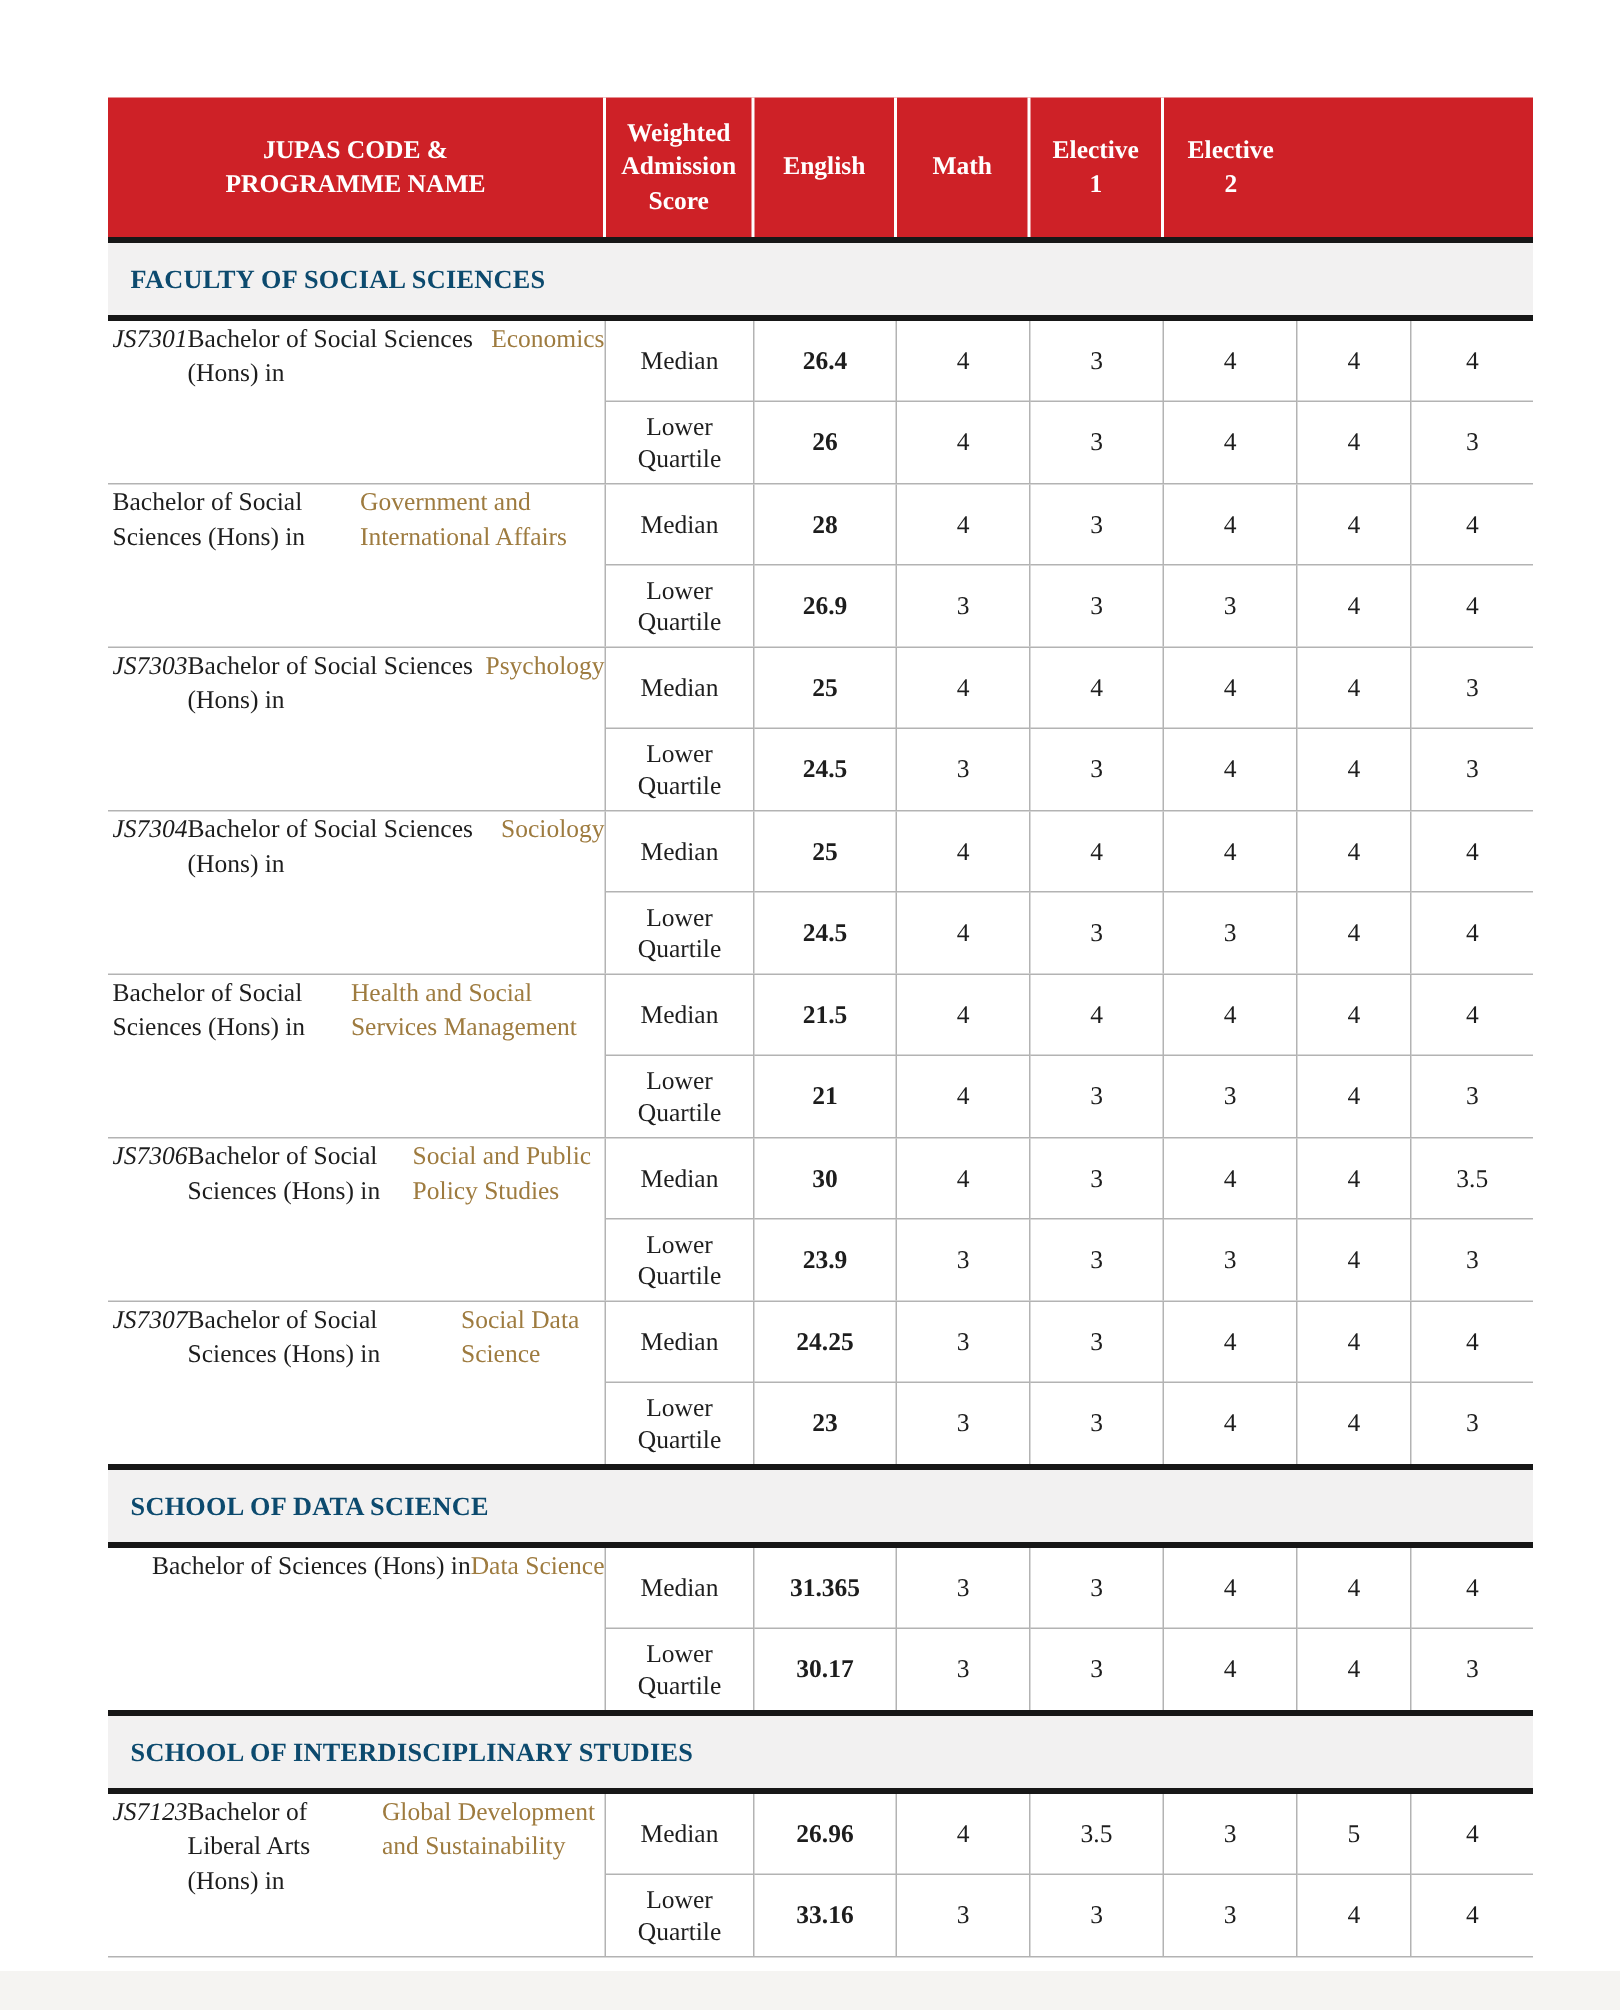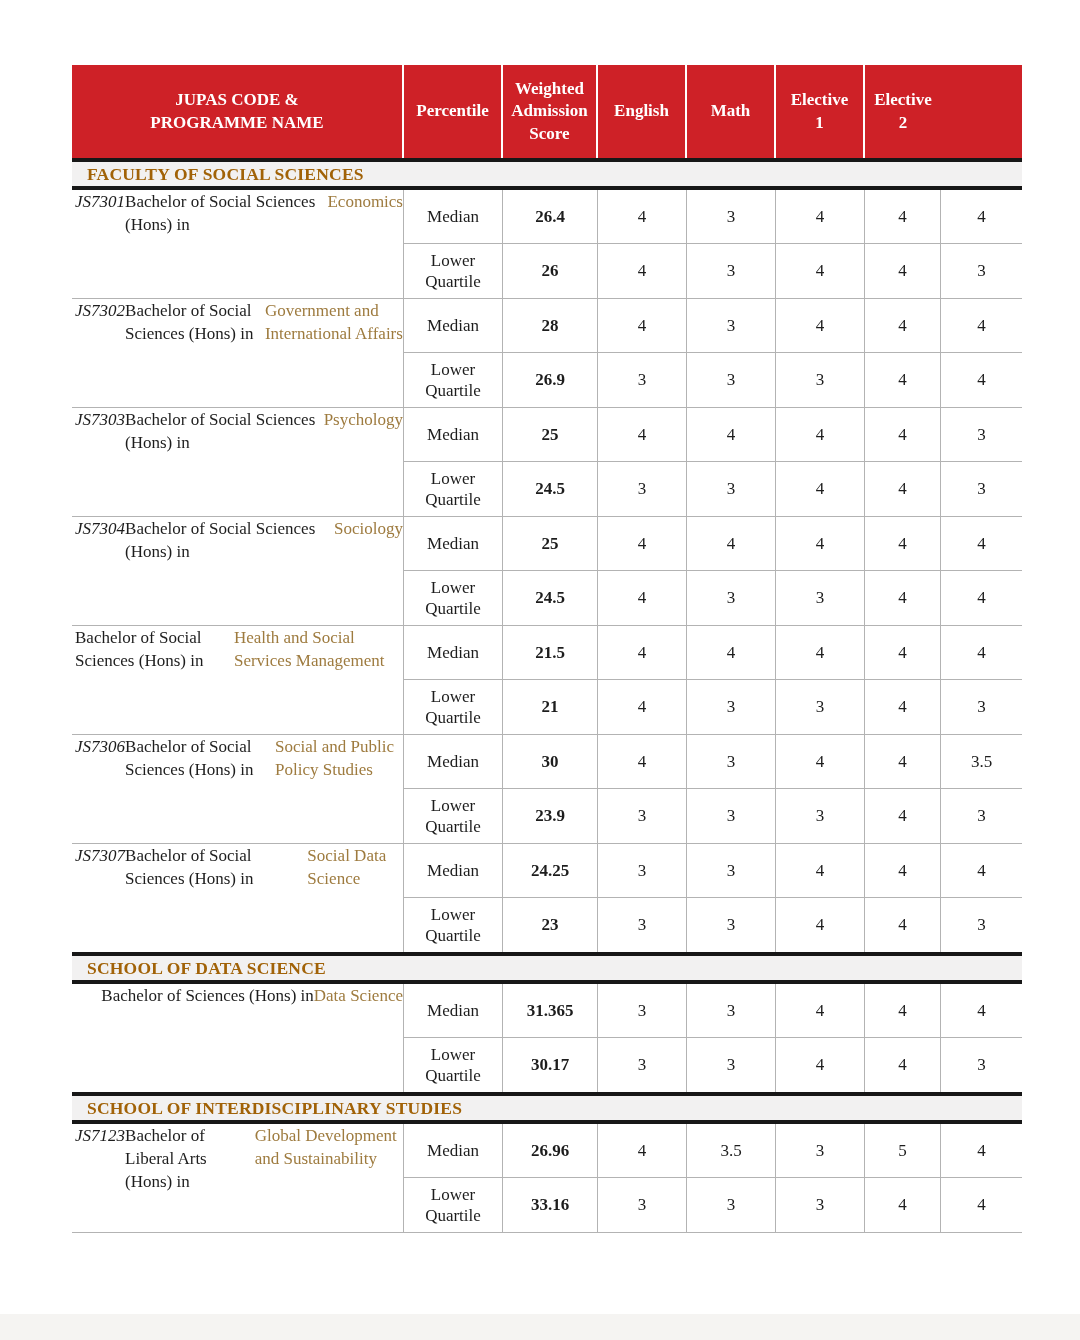--- a/index.html
+++ b/index.html
@@ -34,30 +34,30 @@
     text-align: center;
     white-space: pre-line;
     color: #ffffff;
     font-weight: bold;
     font-size: 17px;
     line-height: 1.3;
   }
   .th:last-child { border-right: none; }
   
   .section-header {
-    height: 32px;
+    height: 56px;
     background: var(--section-bg, #F2F1F1);
     border-top: 4px solid #171717;
     border-bottom: 4px solid #171717;
     display: flex;
     align-items: center;
     padding-left: 15px;
     font-weight: bold;
     font-size: 17.5px;
-    color: #a16207;
+    color: #0c4a6e;
     letter-spacing: 0.2px;
   }
   #tbody { border-bottom: 1px solid #b3b3b3; }
   
   .block {
     display: grid;
     grid-template-columns: 332px 99px 95px 89px 89px 89px 76px 81px;
     grid-template-rows: 54px 54px;
     background: #ffffff;
   }
@@ -99,21 +99,20 @@
   }
 </style>
 </head>
 <body>
 
 <div class="page">
   <div class="table">
     <div class="thead" id="thead">
         <div class="th">JUPAS CODE &amp;
 PROGRAMME NAME</div>
-        <div class="th">Percentile</div>
         <div class="th">Weighted
 Admission
 Score</div>
         <div class="th">English</div>
         <div class="th">Math</div>
         <div class="th">Elective
 1</div>
         <div class="th">Elective
 2</div>
       </div>
@@ -138,21 +137,20 @@
 Quartile</div>
               <div class="cell data-cell c2 r1 score-cell">26</div>
               <div class="cell data-cell c3 r1">4</div>
               <div class="cell data-cell c4 r1">3</div>
               <div class="cell data-cell c5 r1">4</div>
               <div class="cell data-cell c6 r1">4</div>
               <div class="cell data-cell c7 r1">3</div>
             </div>
             <div class="block">
               <div class="cell name-cell">
-                <div class="prog-code">JS7302</div>
                 <div class="prog-degree">Bachelor of Social Sciences (Hons) in</div>
                 <div class="prog-major">Government and International Affairs</div>
               </div>
               <div class="cell data-cell c1 r0">Median</div>
               <div class="cell data-cell c2 r0 score-cell">28</div>
               <div class="cell data-cell c3 r0">4</div>
               <div class="cell data-cell c4 r0">3</div>
               <div class="cell data-cell c5 r0">4</div>
               <div class="cell data-cell c6 r0">4</div>
               <div class="cell data-cell c7 r0">4</div>

